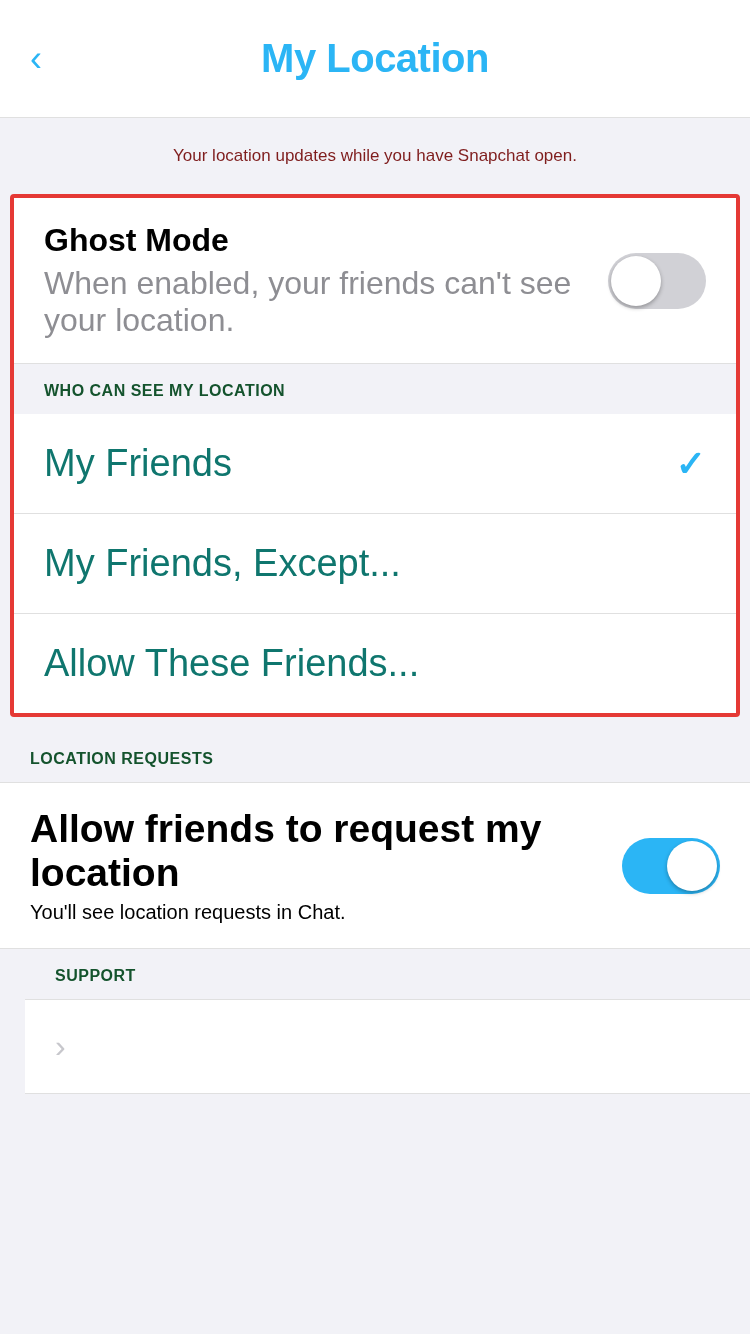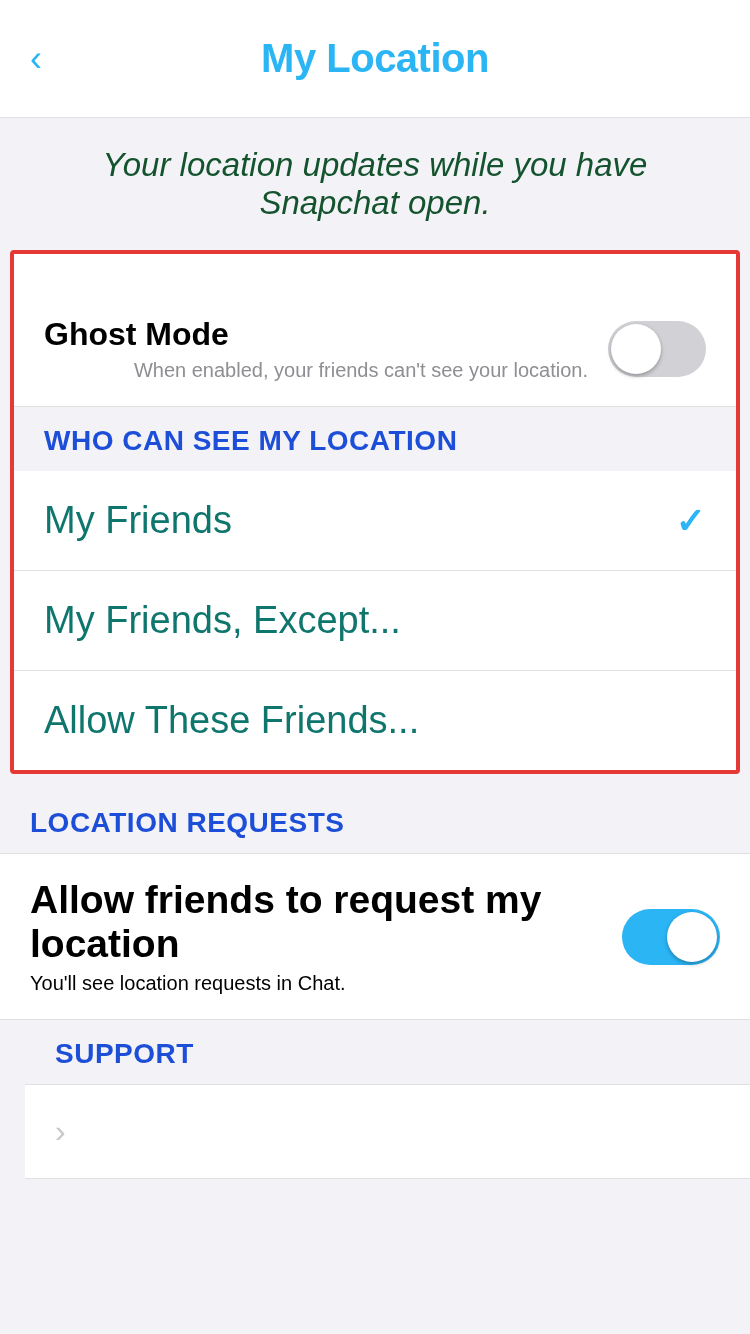--- a/index.html
+++ b/index.html
@@ -49,60 +49,57 @@
     }
 
     
     .subtitle-section {
       background-color: #f2f2f7;
       padding: 28px 30px;
       text-align: center;
     }
 
     .subtitle-text {
-      color: #14532d;
-      font-size: 33px;
-      font-style: italic;
+      color: #7f1d1d;
+      font-size: 17px;
     }
 
     
     .red-border-section {
       margin: 0 10px;
       border: 4px solid #e53935;
       border-radius: 4px;
       background-color: #ffffff;
       overflow: hidden;
     }
 
     
     .ghost-mode-row {
       background-color: #ffffff;
       padding: 24px 30px;
       display: flex;
       align-items: center;
       justify-content: space-between;
       border-bottom: 1px solid #e0e0e0;
-      margin-top: 38px;
     }
 
     .ghost-mode-text-group {
       flex: 1;
     }
 
     .ghost-mode-title {
       font-size: 32px;
       font-weight: 600;
       color: #000000;
       margin-bottom: 6px;
     }
 
     .ghost-mode-subtitle {
-      font-size: 20px;
+      font-size: 32px;
       color: #8e8e93;
-      text-align: right;
     }
 
     
     .toggle {
       width: 98px;
       height: 56px;
       border-radius: 28px;
       position: relative;
       cursor: pointer;
       flex-shrink: 0;
@@ -136,22 +133,22 @@
       left: 45px;
     }
 
     
     .section-header {
       background-color: #f2f2f7;
       padding: 18px 30px 14px;
     }
 
     .section-header-text {
-      color: #1d4ed8;
-      font-size: 28px;
+      color: #14532d;
+      font-size: 16px;
       font-weight: 600;
       letter-spacing: 0.5px;
       text-transform: uppercase;
     }
 
     
     .list-row {
       background-color: #ffffff;
       padding: 28px 30px;
       display: flex;

